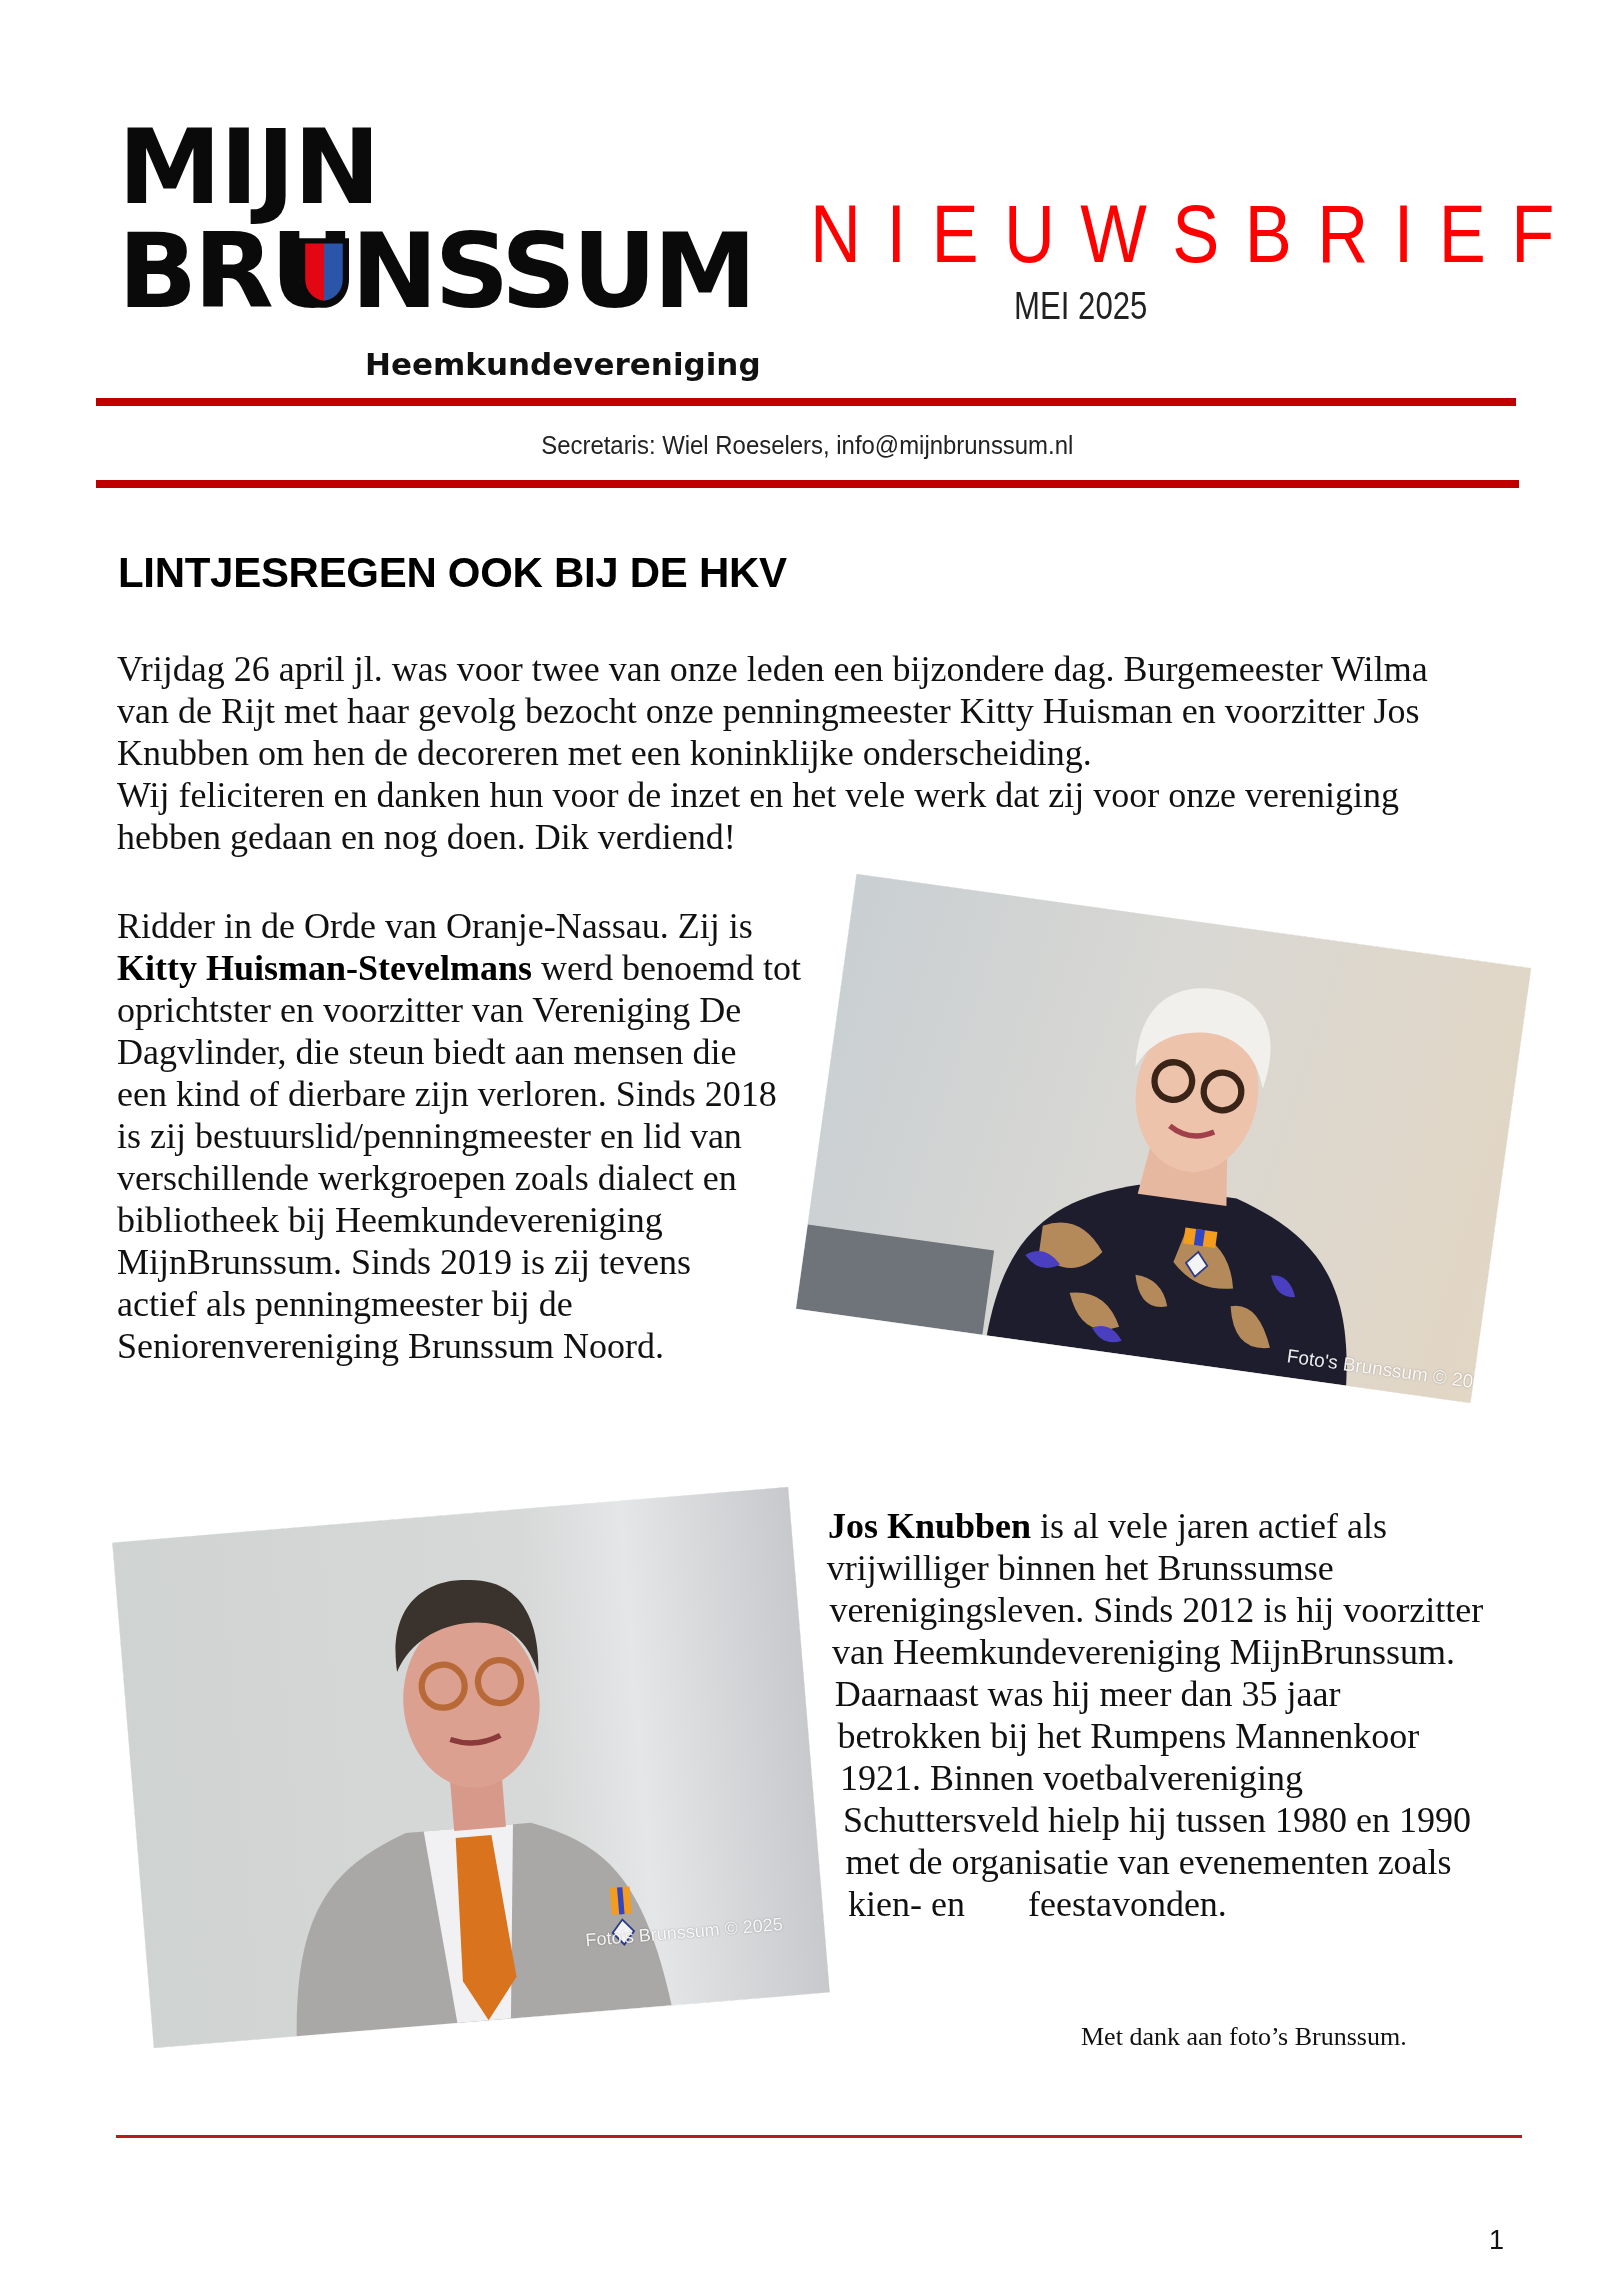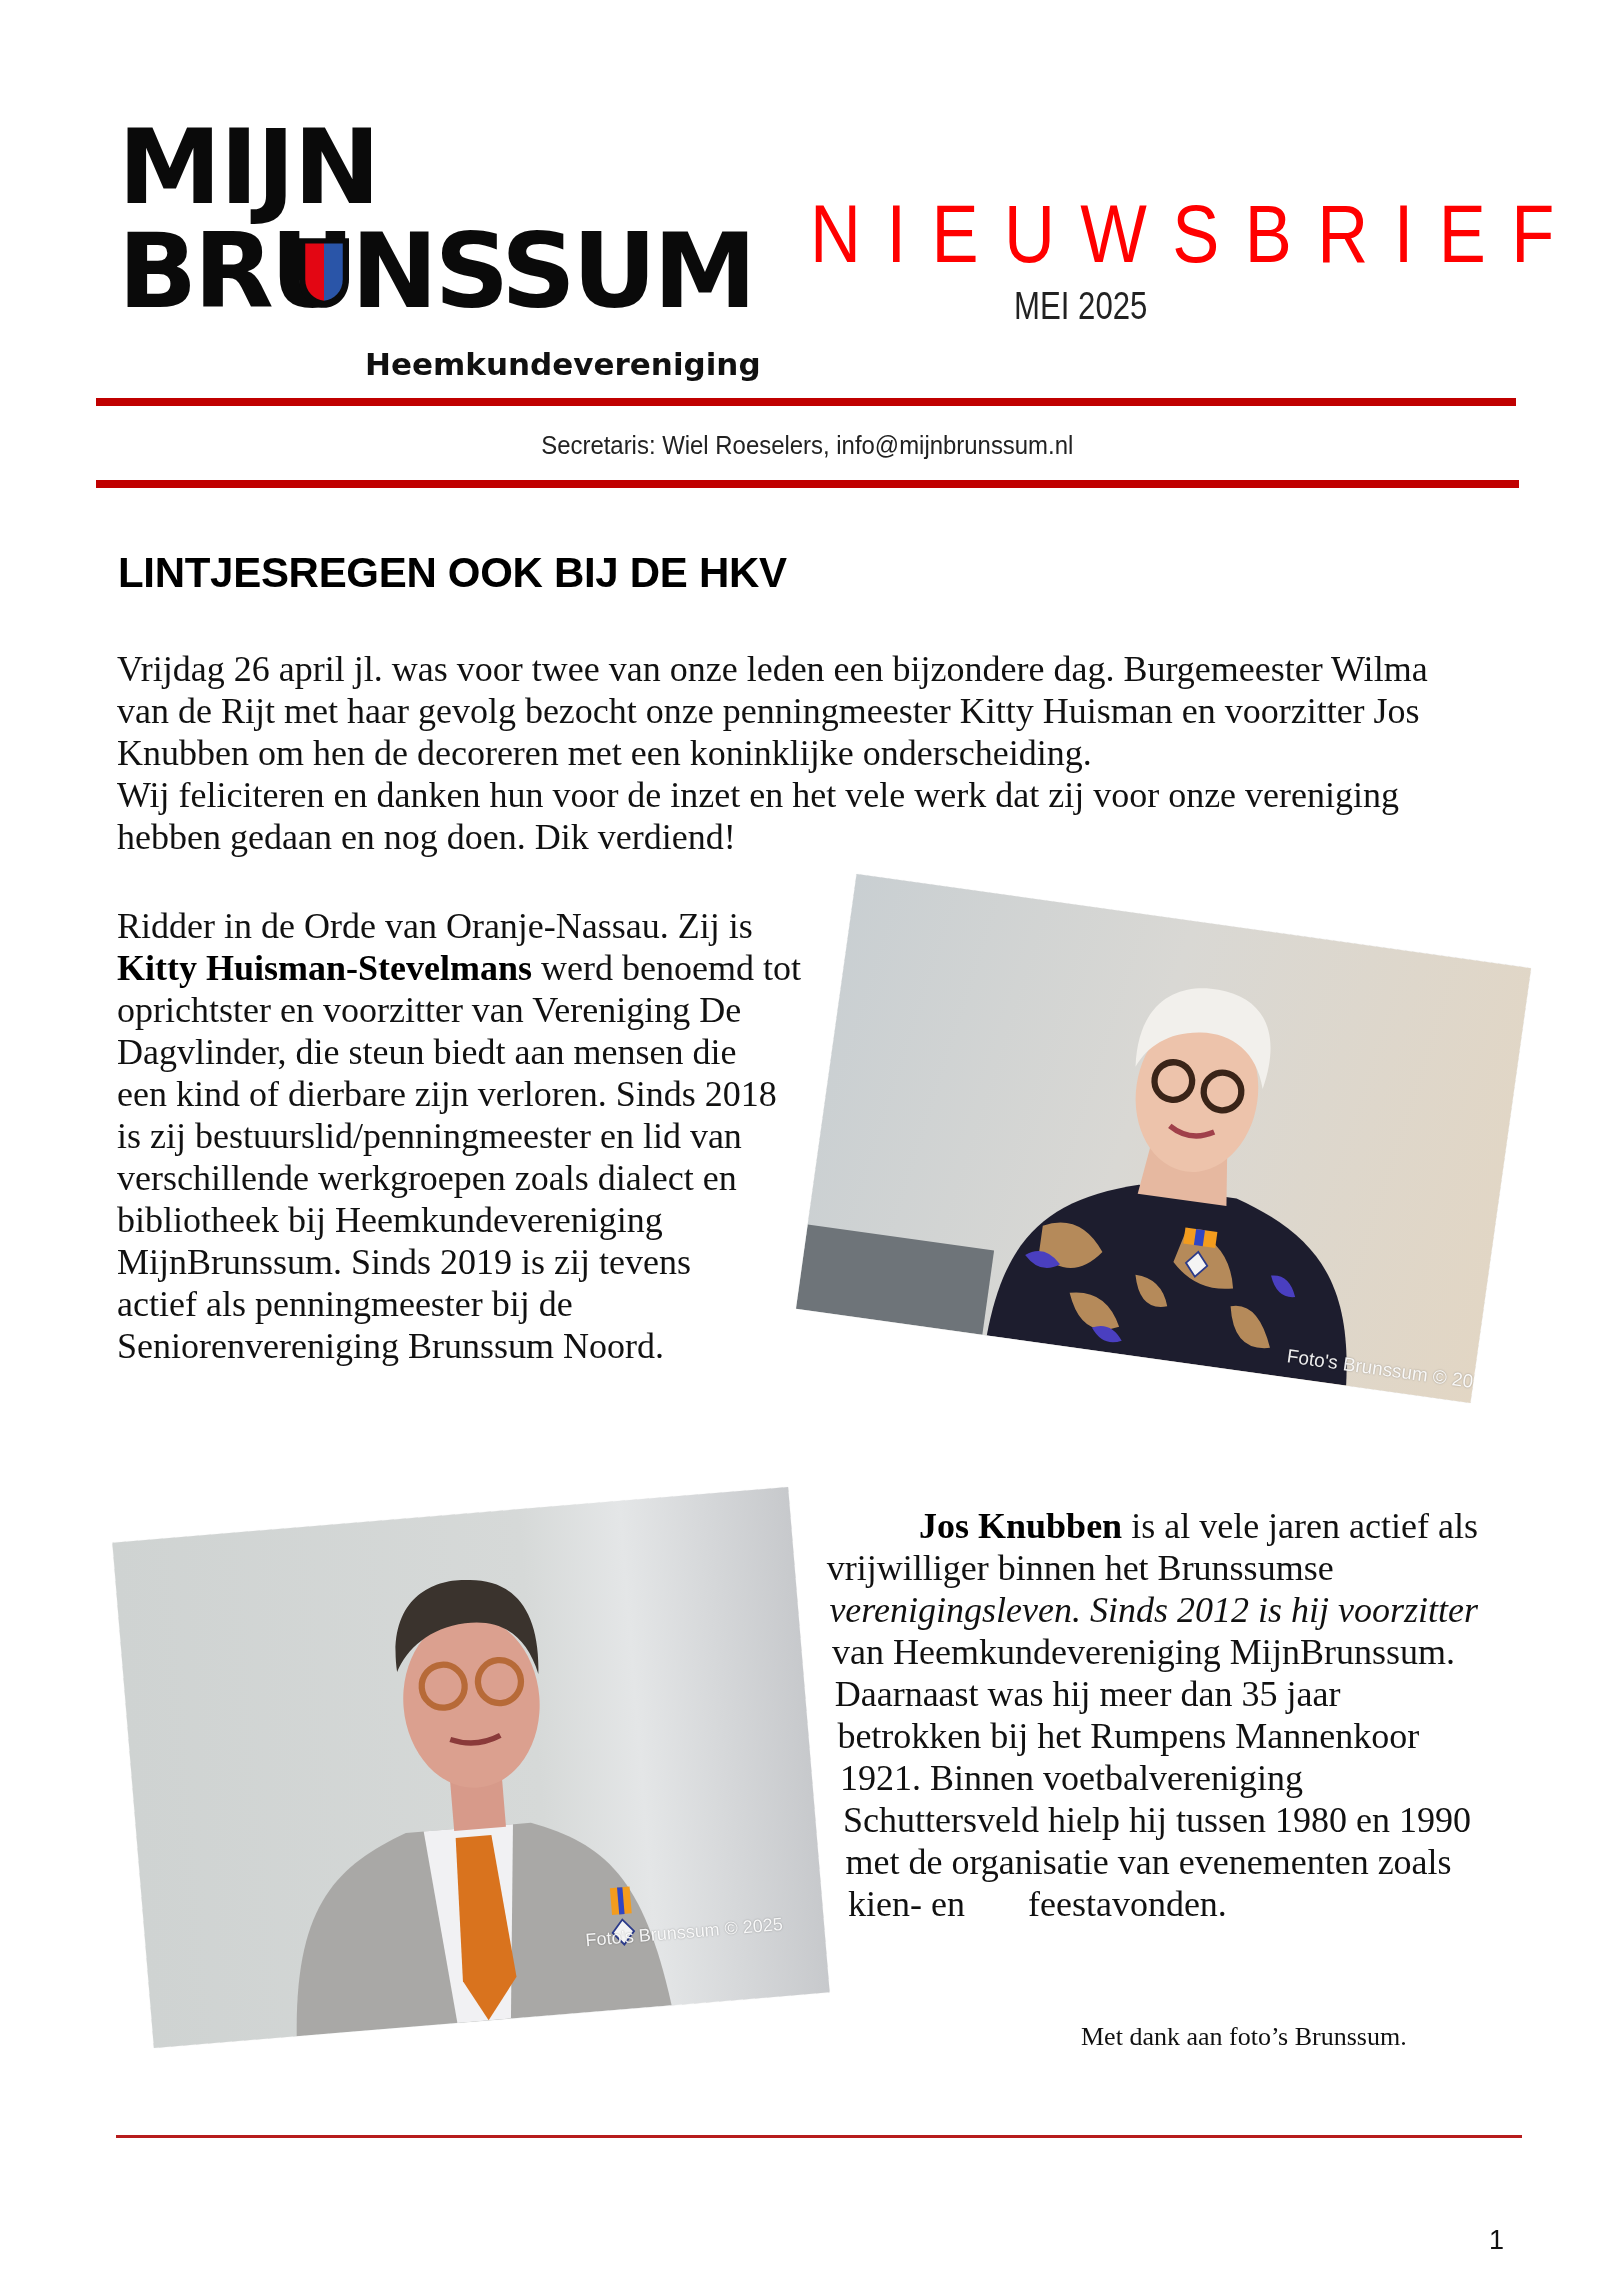--- a/index.html
+++ b/index.html
@@ -111,23 +111,23 @@
     <circle cx="418" cy="190" r="24" fill="none" stroke="#b76a38" stroke-width="7"></circle>
     <path d="M358 250 q28 12 56 0" stroke="#8a3a3a" stroke-width="6" fill="none"></path>
     <rect x="522" y="430" width="22" height="30" fill="#f39c1e"></rect>
     <rect x="530" y="430" width="6" height="30" fill="#3046c4"></rect>
     <path d="M533 466 l12 14 -12 14 -12 -14z" fill="#f4f4f4" stroke="#2b3a8a" stroke-width="2"></path>
   </svg>
   <div class="watermark" style="left:439px; top:425px; font-size:18px;">Foto's Brunssum © 2025</div>
 </div>
 
 <div class="para jos">
-  <span class="line" style="margin-left:4px;text-align:right;"><b>Jos Knubben</b><span> is al vele jaren actief als</span></span>
+  <span class="line" style="margin-left:4px;"><b>Jos Knubben</b><span> is al vele jaren actief als</span></span>
   <span class="line" style="margin-left:2.7px;">vrijwilliger binnen het Brunssumse</span>
-  <span class="line" style="margin-left:5.4px;font-style:italic;">verenigingsleven. Sinds 2012 is hij voorzitter</span>
+  <span class="line" style="margin-left:5.4px;">verenigingsleven. Sinds 2012 is hij voorzitter</span>
   <span class="line" style="margin-left:8px;">van Heemkundevereniging MijnBrunssum.</span>
   <span class="line" style="margin-left:10.7px;">Daarnaast was hij meer dan 35 jaar</span>
   <span class="line" style="margin-left:13.4px;">betrokken bij het Rumpens Mannenkoor</span>
   <span class="line" style="margin-left:16px;">1921. Binnen voetbalvereniging</span>
   <span class="line" style="margin-left:19px;">Schuttersveld hielp hij tussen 1980 en 1990</span>
   <span class="line" style="margin-left:21.5px;">met de organisatie van evenementen zoals</span>
   <span class="line" style="margin-left:24px; white-space:pre;">kien- en       feestavonden.</span>
 </div>
 
 <div class="credit">Met dank aan foto’s Brunssum.</div>

